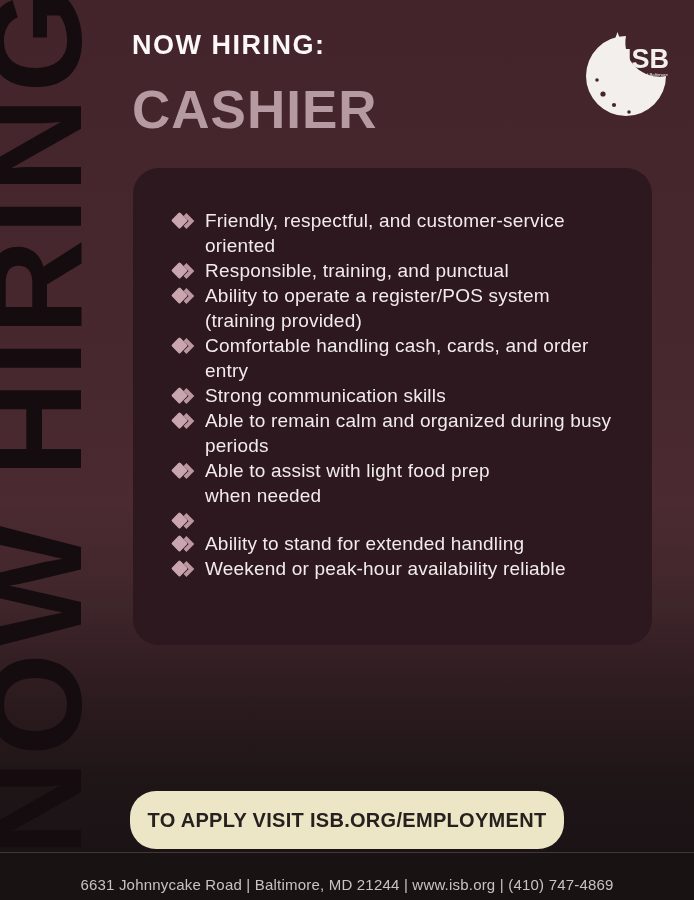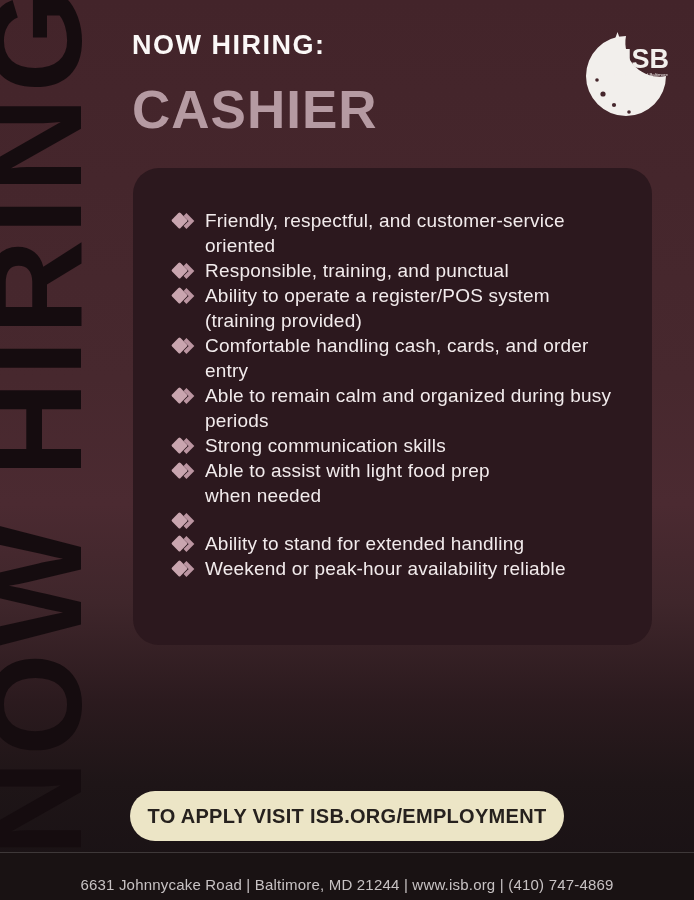--- a/index.html
+++ b/index.html
@@ -57,21 +57,21 @@
     display:flex;flex-direction:column;
   }
   .req-item{display:flex;align-items:flex-start;}
   .bullet{flex:0 0 26px;width:26px;height:20px;margin:3px 9px 0 0;}
   .req-text{
     font-size:19px;line-height:25px;letter-spacing:0.2px;
     color:#f2ebec;white-space:pre-line;
   }
   .cta{
     position:absolute;left:130px;top:791px;
-    width:434px;height:50px;
+    width:434px;height:58px;
     background:#ece5c6;border-radius:26px;border:none;
     display:flex;align-items:center;justify-content:center;
     font-family:"Liberation Sans",sans-serif;
     font-size:20px;font-weight:800;letter-spacing:0.3px;
     color:#26211e;cursor:pointer;
     z-index:3;
   }
   .footer{
     position:absolute;left:0;top:852px;
     width:694px;height:64px;
@@ -148,30 +148,30 @@
         </svg>
         <span class="req-text">Comfortable handling cash, cards, and order
 entry</span>
       </li>
 
       <li class="req-item">
         <svg class="bullet" viewBox="0 0 26 20">
           <rect x="3.5" y="3.5" width="12" height="12" rx="1.5" transform="rotate(45 9.5 9.5)" fill="#c9a5af"></rect>
           <path d="M15 3.5 L21.5 10 L15 16.5" stroke="#bb95a1" stroke-width="4" fill="none"></path>
         </svg>
+        <span class="req-text">Strong communication skills</span>
+      </li>
+
+      <li class="req-item">
+        <svg class="bullet" viewBox="0 0 26 20">
+          <rect x="3.5" y="3.5" width="12" height="12" rx="1.5" transform="rotate(45 9.5 9.5)" fill="#c9a5af"></rect>
+          <path d="M15 3.5 L21.5 10 L15 16.5" stroke="#bb95a1" stroke-width="4" fill="none"></path>
+        </svg>
         <span class="req-text">Able to remain calm and organized during busy
 periods</span>
-      </li>
-
-      <li class="req-item">
-        <svg class="bullet" viewBox="0 0 26 20">
-          <rect x="3.5" y="3.5" width="12" height="12" rx="1.5" transform="rotate(45 9.5 9.5)" fill="#c9a5af"></rect>
-          <path d="M15 3.5 L21.5 10 L15 16.5" stroke="#bb95a1" stroke-width="4" fill="none"></path>
-        </svg>
-        <span class="req-text">Strong communication skills</span>
       </li>
 
       <li class="req-item">
         <svg class="bullet" viewBox="0 0 26 20">
           <rect x="3.5" y="3.5" width="12" height="12" rx="1.5" transform="rotate(45 9.5 9.5)" fill="#c9a5af"></rect>
           <path d="M15 3.5 L21.5 10 L15 16.5" stroke="#bb95a1" stroke-width="4" fill="none"></path>
         </svg>
         <span class="req-text">Able to assist with light food prep
 when needed</span>
       </li>

